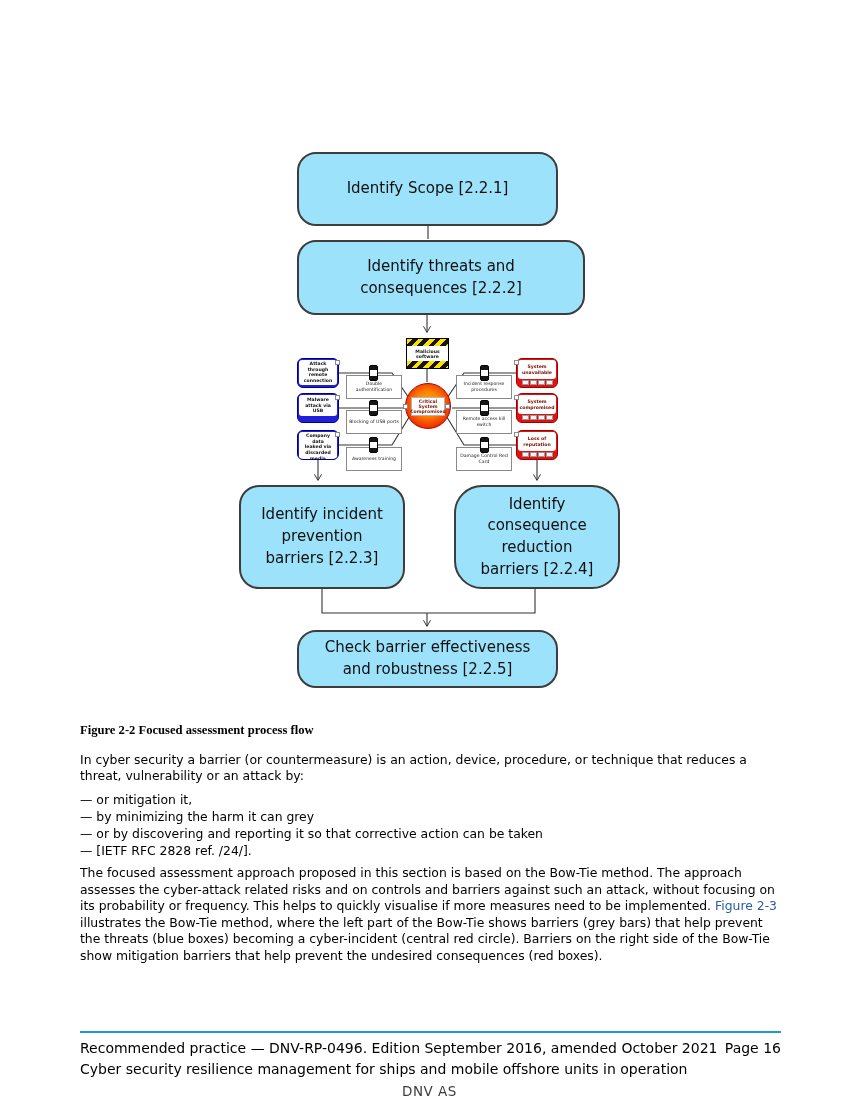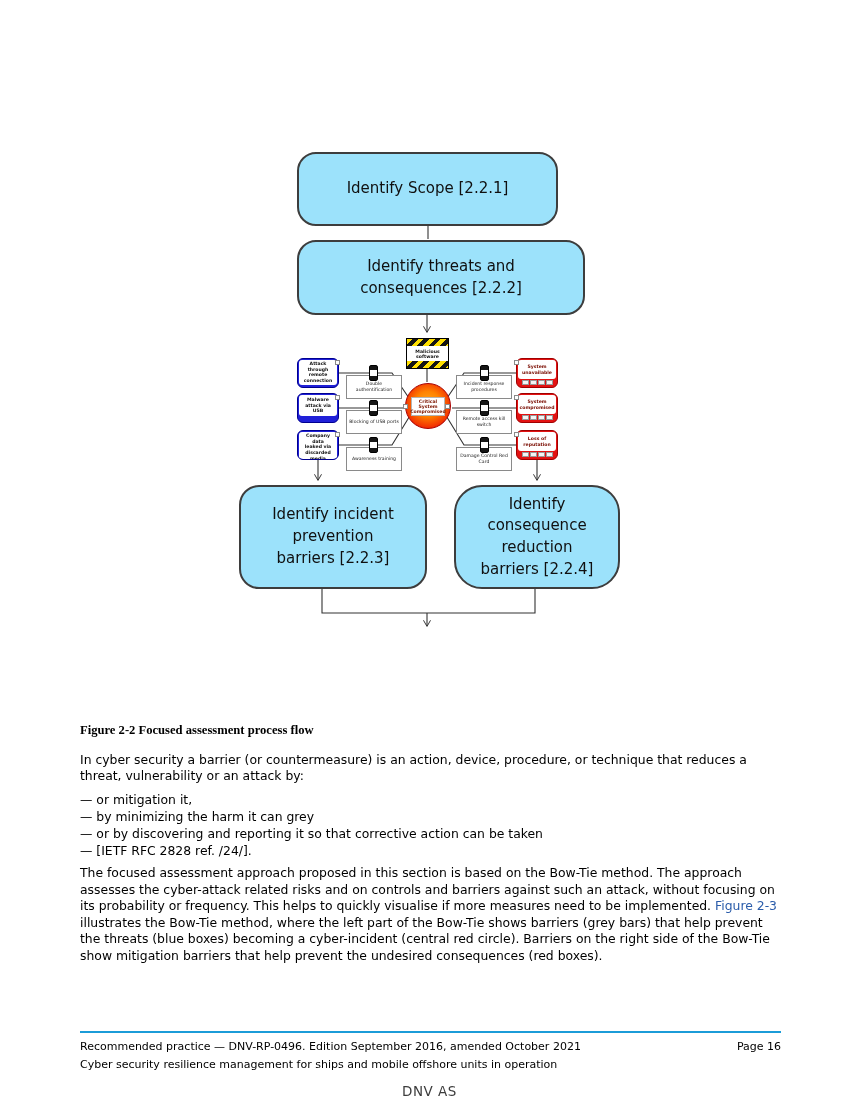--- a/index.html
+++ b/index.html
@@ -19,21 +19,21 @@
     background: #9ce2fb;
     border: 2px solid #3d3d3d;
     border-radius: 19px;
     display: flex; align-items: center; justify-content: center;
     text-align: center;
     white-space: pre-line;
     font-size: 15px; line-height: 1.45; color: #101010;
   }
   #step-scope   { left:297px; top:152px; width:261px; height:74px; }
   #step-threats { left:297px; top:240px; width:288px; height:75px; }
-  #step-prev    { left:239px; top:485px; width:188px; height:104px; border-radius:20px; }
+  #step-prev    { left:239px; top:485px; width:166px; height:104px; border-radius:20px; }
   #step-red     { left:454px; top:485px; width:166px; height:104px; border-radius:28px; }
   #step-check   { left:297px; top:630px; width:261px; height:58px; }
 
   
   svg.connectors { position:absolute; left:0; top:0; }
   svg.connectors path { stroke:#333; stroke-width:1.1; fill:none; }
 
   
   .mini {
     position: absolute;
@@ -92,21 +92,21 @@
 
   
   .textblock { position:absolute; left:80px; top:722px; width:702px; font-size:12.4px; line-height:16.5px; color:#000; }
   .caption { font-weight:bold; font-size:12.6px; margin-bottom:13px;font-family:Liberation Serif, serif; }
   .para { margin-bottom:6px; }
   ul.dashlist { list-style:none; margin:1px 0 6px 0; }
   ul.dashlist li { line-height:17.2px; }
   .figlink { color:#2a5caa; text-decoration:none; cursor:pointer; }
 
   
-  .footer { position:absolute; left:80px; top:1031px; width:701px; font-size:11px; color:#000; }
+  .footer { position:absolute; left:80px; top:1031px; width:701px; font-size:14px; color:#000; }
   .footer .rule { border-top:2px solid #1b9cd8; margin-bottom:7px; }
   .footer .row1 { display:flex; justify-content:space-between; margin-bottom:5px; }
   .footer .row2 { }
   .company { position:absolute; left:0; top:1083px; width:859px; text-align:center; font-size:13.5px; color:#3c3c3c; letter-spacing:0.5px; }
 </style>
 </head>
 <body>
 
 <div class="page">
 
@@ -138,20 +138,22 @@
   <div class="step" id="step-scope">Identify Scope [2.2.1]</div>
   <div class="step" id="step-threats">Identify threats and
 consequences [2.2.2]</div>
   <div class="step" id="step-prev">Identify incident
 prevention
 barriers [2.2.3]</div>
   <div class="step" id="step-red">Identify
 consequence
 reduction
 barriers [2.2.4]</div>
+  <div class="step" id="step-check">Check barrier effectiveness
+and robustness [2.2.5]</div>
 
   <div class="hazard">
     <div class="stripe"></div>
     <div class="lbl">Malicious software</div>
     <div class="stripe"></div>
   </div>
 
   <div class="center-circle">
     <div class="lbl">Critical System
 Compromised</div>

